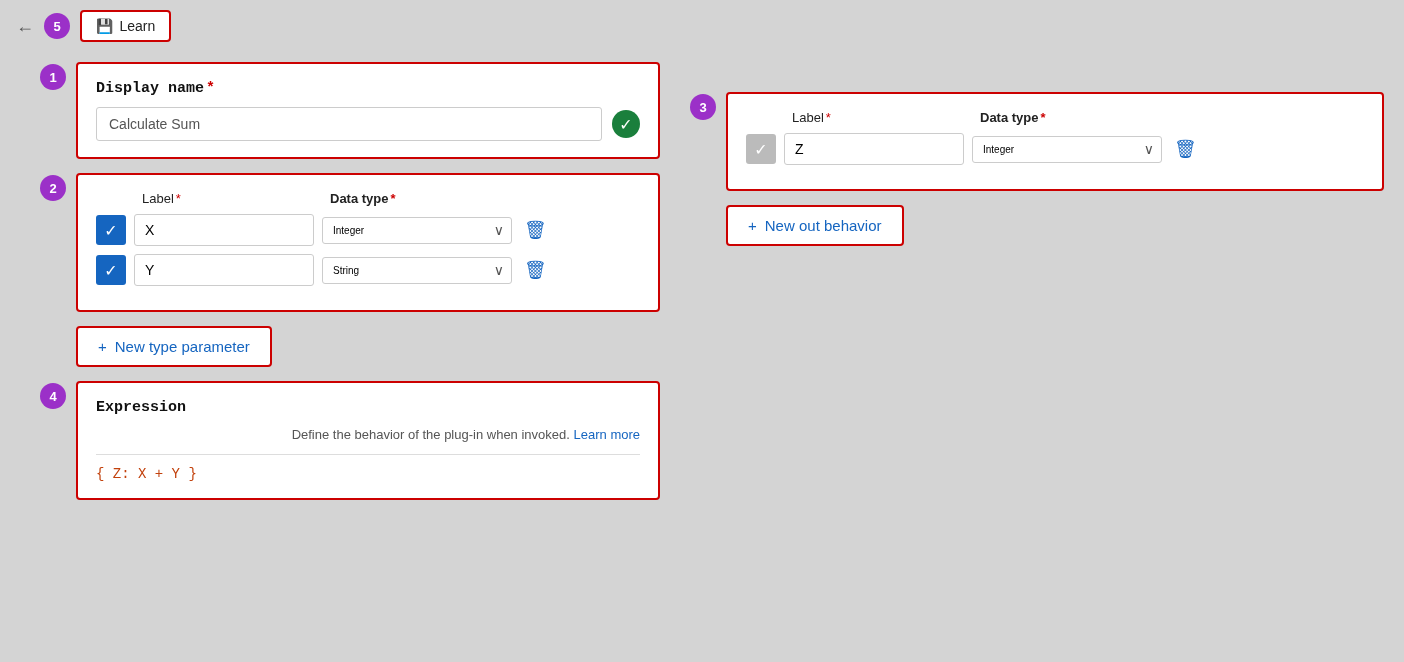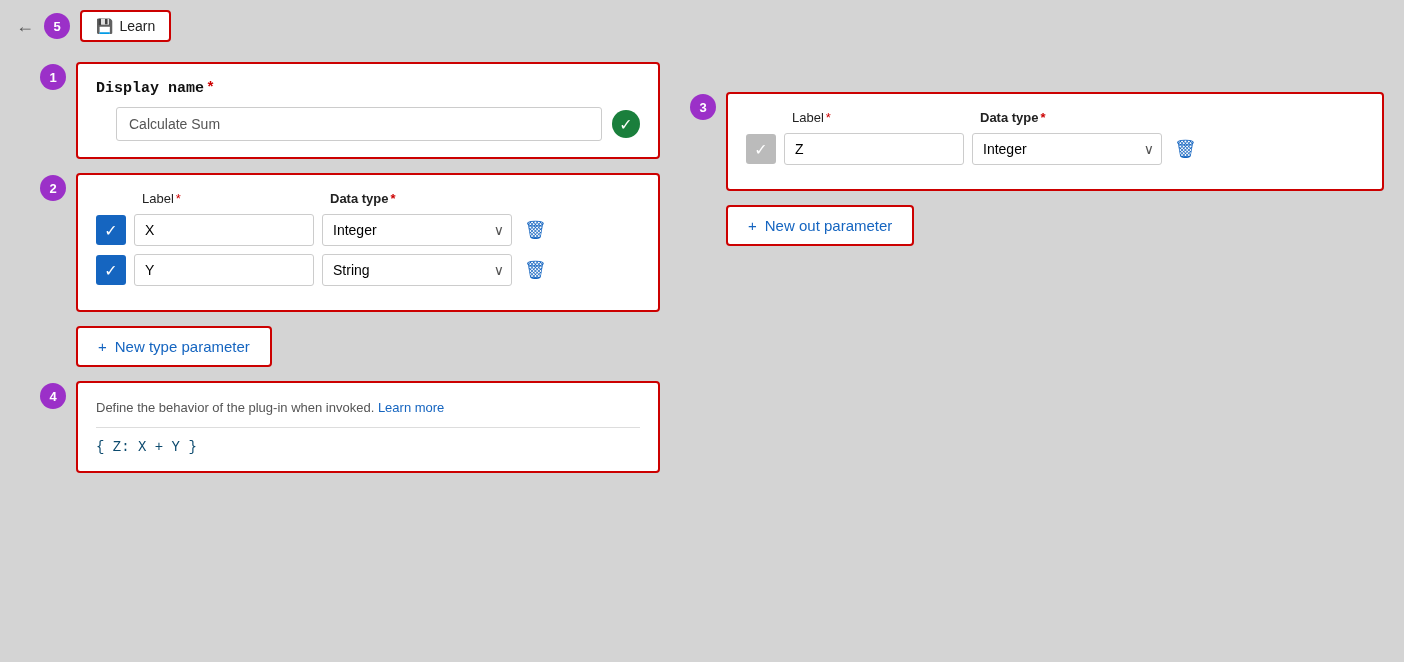--- a/index.html
+++ b/index.html
@@ -102,21 +102,20 @@
     .required-star {
       color: #c00;
       margin-left: 2px;
     }
 
     
     .display-name-row {
       display: flex;
       align-items: center;
       gap: 10px;
-      margin-left: 20px;
     }
 
     .display-name-input {
       flex: 1;
       border: 1px solid #ccc;
       padding: 8px 12px;
       font-size: 14px;
       border-radius: 3px;
       color: #555;
       font-family: inherit;
@@ -192,21 +191,21 @@
 
     .param-type-wrapper {
       position: relative;
       width: 190px;
     }
 
     .param-type-wrapper select {
       width: 100%;
       border: 1px solid #ccc;
       padding: 7px 10px;
-      font-size: 14px;
+      font-size: 10px;
       border-radius: 3px;
       appearance: none;
       background: #fff;
       font-family: inherit;
       cursor: pointer;
     }
 
     .dropdown-arrow {
       position: absolute;
       right: 8px;
@@ -240,36 +239,37 @@
       font-weight: 500;
       width: fit-content;
     }
 
     
     .expression-desc {
       font-size: 13px;
       color: #555;
       margin-bottom: 10px;
       line-height: 1.4;
+      text-align: right;
     }
 
     .expression-desc a {
       color: #1565c0;
       text-decoration: none;
     }
 
     .expression-input-box {
       border-top: 1px solid #ddd;
       padding-top: 10px;
     }
 
     .expression-text {
       font-family: 'Courier New', monospace;
       font-size: 14px;
-      color: #0c4a6e;
+      color: #c2410c;
     }
 
     
     .labeled-section {
       display: flex;
       align-items: flex-start;
       gap: 10px;
     }
 
     .section-number {
@@ -392,20 +392,21 @@
       <button class="new-param-button">
         <span>+</span>
         <span>New type parameter</span>
       </button>
     </div>
 
     <div class="labeled-section">
       <div class="section-number">4</div>
       <div class="section-content">
         <div class="section-box">
+          <div class="section-title">Expression</div>
           <div class="expression-desc">
             <span>Define the behavior of the plug-in when invoked.</span>
             <a href="#">Learn more</a>
           </div>
           <div class="expression-input-box">
             <span class="expression-text">{ Z: X + Y }</span>
           </div>
         </div>
       </div>
     </div>
@@ -441,18 +442,18 @@
             </div>
             <span class="delete-icon">🗑</span>
           </div>
         </div>
       </div>
     </div>
 
     <div style="margin-left: 36px;">
       <button class="new-param-button">
         <span>+</span>
-        <span>New out parameter</span>
+        <span>New out behavior</span>
       </button>
     </div>
   </div>
 
 </div>
 
 </body></html>

